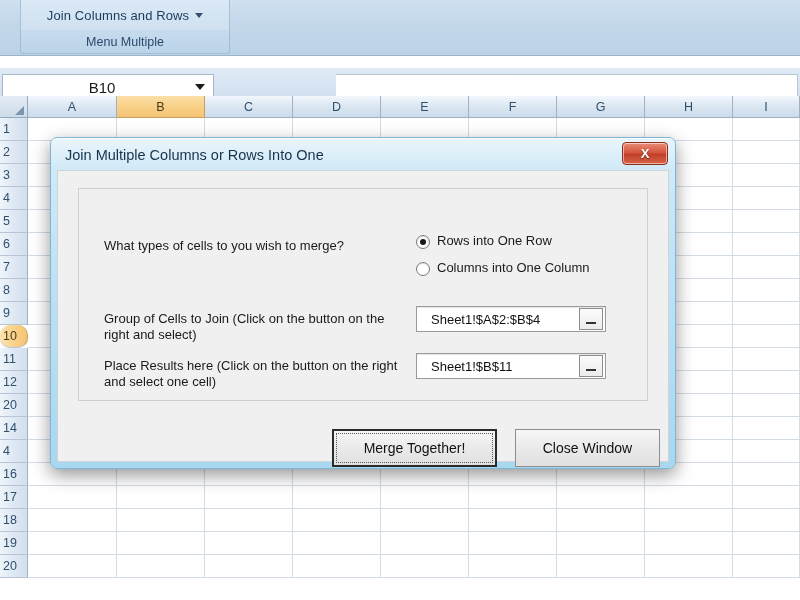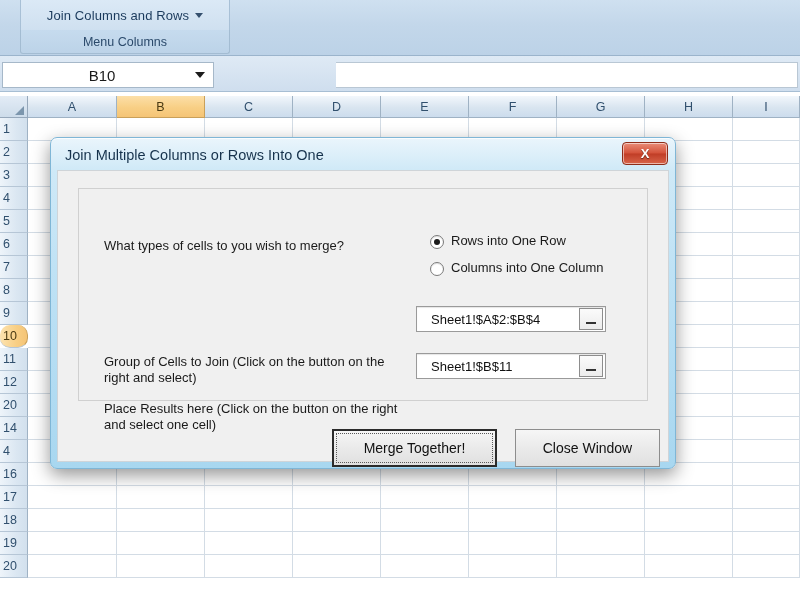--- a/index.html
+++ b/index.html
@@ -42,21 +42,21 @@
     background: linear-gradient(180deg,#c6dbee 0%,#bcd3e8 100%);
     border: 1px solid #a3bcd2; border-top: none;
     border-radius: 0 0 3px 3px;
     box-sizing: border-box;
     display: flex; align-items: center; justify-content: center;
   }
   .group-strip .group-label { font-size: 12.5px; color: #2b4a6b; }
 
   
   .formula-bar {
-    position: absolute; left: 0; top: 56px; width: 800px; height: 36px;
+    position: absolute; left: 0; top: 68px; width: 800px; height: 36px;
     background: linear-gradient(180deg,#dfeaf5 0%,#cfdeee 100%);
     box-sizing: border-box;
     border-bottom: 1px solid #a7bed3;
   }
   .namebox {
     position: absolute; left: 2px; top: 6px; width: 212px; height: 26px;
     background: #ffffff; border: 1px solid #a6b8c9;
     box-sizing: border-box;
     display: flex; align-items: center;
   }
@@ -205,21 +205,21 @@
     position: relative; flex: none;
     box-shadow: 0 1px 1px rgba(0,0,0,.12) inset;
   }
   .radio-mark.on::after {
     content:""; position:absolute; left:3px; top:3px;
     width:6px;height:6px;border-radius:50%;background:#1a1a1a;
   }
   .radio-text { font-size: 13px; color:#1a1a1a; line-height: 15px; }
 
   .field-label {
-    position:absolute; font-size:13px; color:#1a1a1a; line-height:16px;margin-top:43px;
+    position:absolute; font-size:13px; color:#1a1a1a; line-height:16px;
   }
   .refedit {
     position:absolute; height: 26px;
     border: 1px solid #9a9a9a;
     background:#ffffff;
     box-sizing: border-box;
     display:flex; align-items:center;
     box-shadow: 0 1px 1px rgba(0,0,0,.10) inset;
   }
   .refedit .ref-value {
@@ -259,21 +259,21 @@
 <body>
 
 <div id="root">
 
   <div class="ribbon-area">
     <div class="tab-strip">
       <span class="tab-label">Join Columns and Rows</span>
       <span class="tab-caret"></span>
     </div>
     <div class="group-strip">
-      <span class="group-label">Menu Columns</span>
+      <span class="group-label">Menu Multiple</span>
     </div>
   </div>
 
   <div class="formula-bar">
     <div class="namebox">
       <span class="nb-value">B10</span>
       <span class="nb-caret">
           <i></i>
         </span>
     </div>
@@ -543,21 +543,21 @@
     <div class="dlg-titlebar">
       <span class="dlg-title">Join Multiple Columns or Rows Into One</span>
       <span class="dlg-close">X</span>
     </div>
 
     <div class="dlg-body">
       <div class="inner-frame"></div>
 
       <div class="q-label" style="left:46px; top:67px; width:310px;">What types of cells to you wish to merge?</div>
 
-      <div class="radio-wrap" style="left:372px; top:62px;">
+      <div class="radio-wrap" style="left:358px; top:62px;">
         <div class="radio-row">
           <span class="radio-mark on"></span>
           <span class="radio-text">Rows into One Row</span>
         </div>
         <div class="radio-row">
           <span class="radio-mark"></span>
           <span class="radio-text">Columns into One Column</span>
         </div>
       </div>
 

